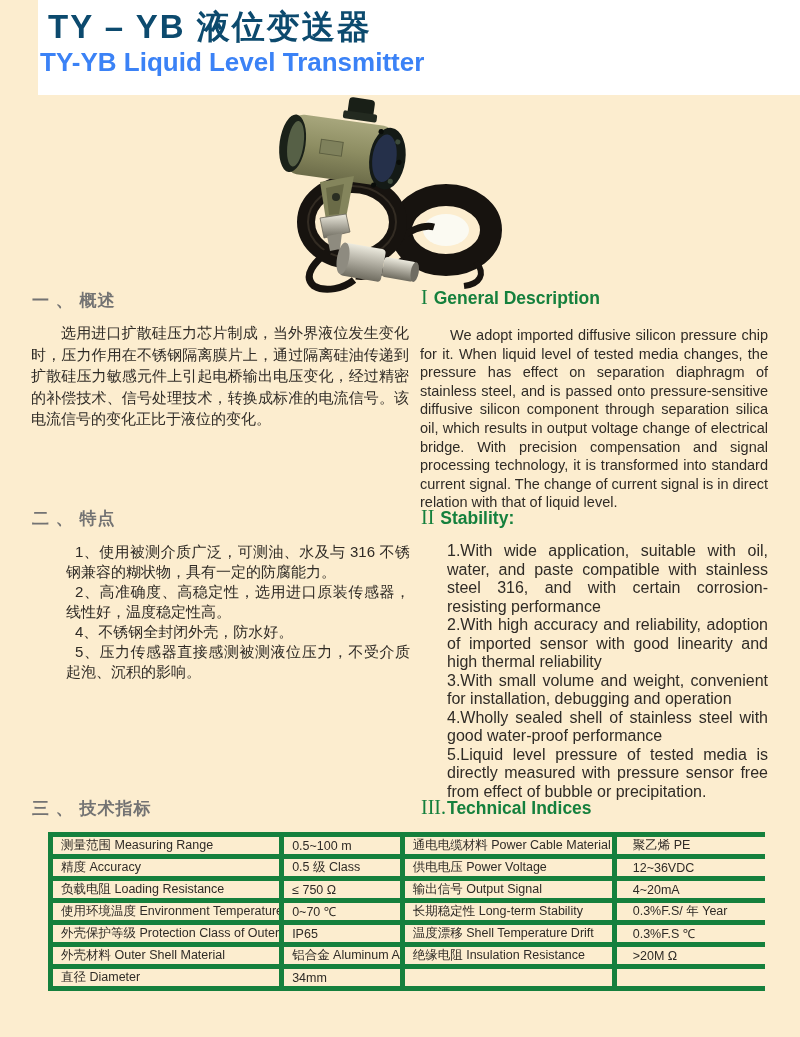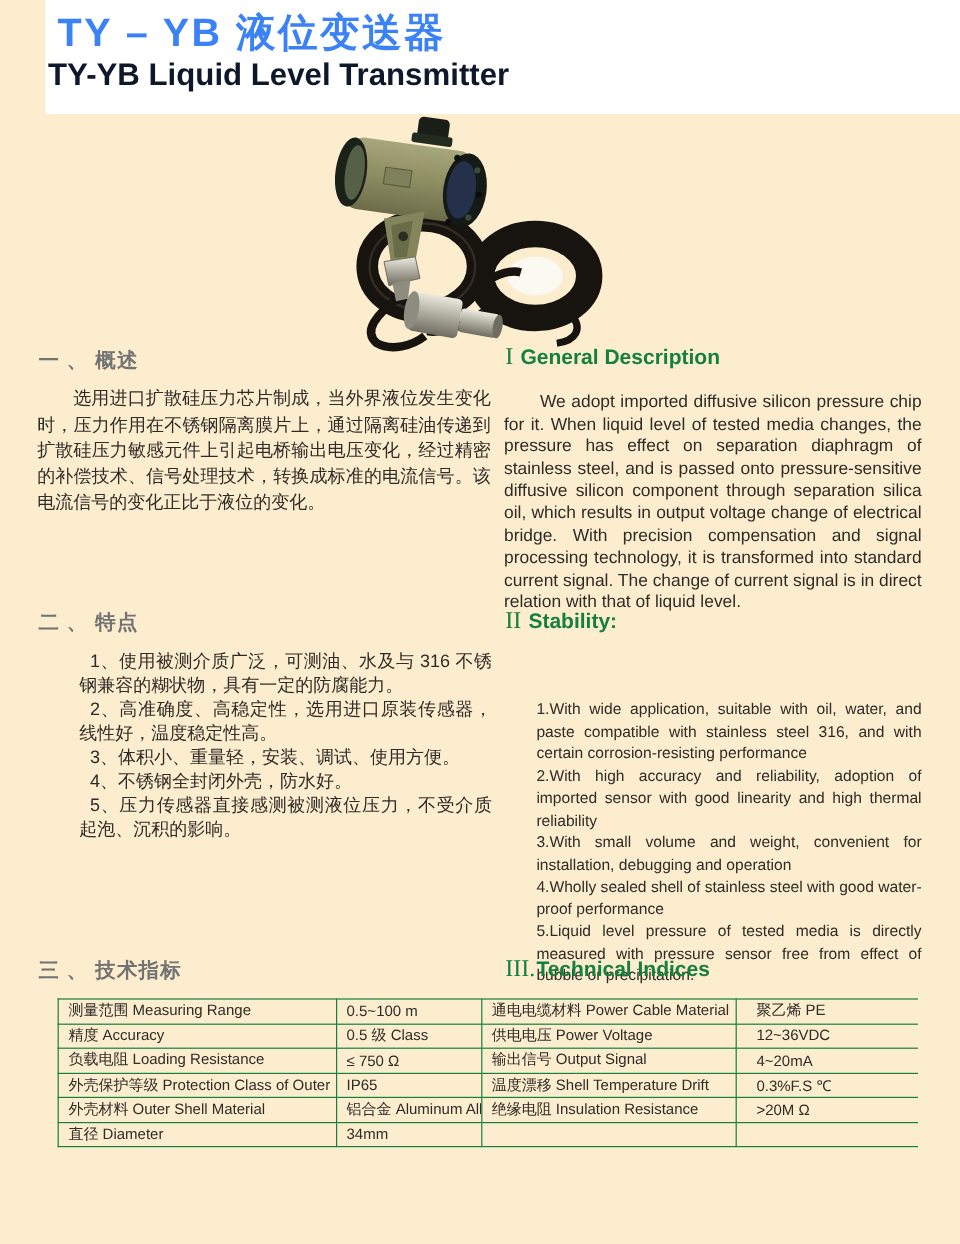--- a/index.html
+++ b/index.html
@@ -12,26 +12,26 @@
     overflow:hidden;
   }
   
   .header-band{
     position:absolute;left:38px;top:0;right:0;height:95px;
     background:#ffffff;
   }
   .title-cn{
     margin:0;padding:9px 0 0 10px;
     font-size:33px;line-height:36px;font-weight:bold;
-    letter-spacing:2px;color:#3b82f6;
+    letter-spacing:2px;color:#0c4a6e;
   }
   .title-en{
     margin:0;padding:3px 0 0 2px;
     font-size:26px;line-height:28px;font-weight:bold;
-    color:#0f172a;
+    color:#3b82f6;
   }
   
   .photo{position:absolute;left:228px;top:96px;width:335px;height:200px;}
   
   .h-cn{
     position:absolute;margin:0;
     font-size:17px;font-weight:bold;color:#737373;letter-spacing:1px;
   }
   .h-en{
     position:absolute;margin:0;
@@ -48,30 +48,30 @@
     font-size:15px;line-height:21.5px;text-align:justify;
     text-indent:2em;
   }
   .p-en{
     position:absolute;margin:0;
     font-size:14.5px;line-height:18.6px;text-align:justify;
     text-indent:30px;
   }
   .list-cn{position:absolute;font-size:15px;line-height:20px;text-align:justify;}
   .list-cn p{margin:0;text-indent:9px;}
-  .list-en{position:absolute;font-size:13px;line-height:18.5px;text-align:justify;margin-top:40px;}
+  .list-en{position:absolute;font-size:16px;line-height:18.5px;text-align:justify;}
   .list-en p{margin:0;}
   
   .spec-table{
     position:absolute;left:48px;top:832px;width:717px;height:124px;
     border-collapse:collapse;table-layout:fixed;
     font-size:12.5px;color:#2f2b26;
   }
   .spec-table td{
-    border:1px solid #15803d;
+    border:5px solid #15803d;
     padding:0 4px 0 8px;
     height:16px;
     white-space:nowrap;overflow:hidden;
     vertical-align:middle;
   }
   .spec-table td.last{border-right:none;padding-left:16px;}
   .col-l1{width:230px;} .col-v1{width:120px;} .col-l2{width:211px;} .col-v2{width:150px;}
 </style>
 </head>
 <body>
@@ -146,21 +146,20 @@
   <p class="p-cn" style="left:31px;top:322px;width:378px;">选用进口扩散硅压力芯片制成，当外界液位发生变化时，压力作用在不锈钢隔离膜片上，通过隔离硅油传递到扩散硅压力敏感元件上引起电桥输出电压变化，经过精密的补偿技术、信号处理技术，转换成标准的电流信号。该电流信号的变化正比于液位的变化。</p>
   <p class="p-en" style="left:420px;top:326px;width:348px;">We adopt imported diffusive silicon pressure chip for it. When liquid level of tested media changes, the pressure has effect on separation diaphragm of stainless steel, and is passed onto pressure-sensitive diffusive silicon component through separation silica oil, which results in output voltage change of electrical bridge. With precision compensation and signal processing technology, it is transformed into standard current signal. The change of current signal is in direct relation with that of liquid level.</p>
 
   <h3 class="h-cn" style="left:32px;top:507px;">二 、 特点</h3>
   <h3 class="h-en" style="left:421px;top:506px;">
     <span class="numeral">II</span><span>Stability:</span>
   </h3>
   <div class="list-cn" style="left:66px;top:542px;width:344px;">
     <p>1、使用被测介质广泛，可测油、水及与 316 不锈钢兼容的糊状物，具有一定的防腐能力。</p>
     <p>2、高准确度、高稳定性，选用进口原装传感器，线性好，温度稳定性高。</p>
-    <p>3、体积小、重量轻，安装、调试、使用方便。</p>
     <p>4、不锈钢全封闭外壳，防水好。</p>
     <p>5、压力传感器直接感测被测液位压力，不受介质起泡、沉积的影响。</p>
   </div>
   <div class="list-en" style="left:447px;top:542px;width:321px;">
     <p>1.With wide application, suitable with oil, water, and paste compatible with stainless steel 316, and with certain corrosion-resisting performance</p>
     <p>2.With high accuracy and reliability, adoption of imported sensor with good linearity and high thermal reliability</p>
     <p>3.With small volume and weight, convenient for installation, debugging and operation</p>
     <p>4.Wholly sealed shell of stainless steel with good water-proof performance</p>
     <p>5.Liquid level pressure of tested media is directly measured with pressure sensor free from effect of bubble or precipitation.</p>
   </div>
@@ -190,20 +189,26 @@
         <td>供电电压 Power Voltage</td>
         <td class="last">12~36VDC</td>
       </tr>
       <tr>
         <td>负载电阻 Loading Resistance</td>
         <td>≤ 750 Ω</td>
         <td>输出信号 Output Signal</td>
         <td class="last">4~20mA</td>
       </tr>
       <tr>
+        <td>使用环境温度 Environment Temperature</td>
+        <td>0~70 ℃</td>
+        <td>长期稳定性 Long-term Stability</td>
+        <td class="last">0.3%F.S/ 年 Year</td>
+      </tr>
+      <tr>
         <td>外壳保护等级 Protection Class of Outer</td>
         <td>IP65</td>
         <td>温度漂移 Shell Temperature Drift</td>
         <td class="last">0.3%F.S ℃</td>
       </tr>
       <tr>
         <td>外壳材料 Outer Shell Material</td>
         <td>铝合金 Aluminum Alloy</td>
         <td>绝缘电阻 Insulation Resistance</td>
         <td class="last">&gt;20M Ω</td>

